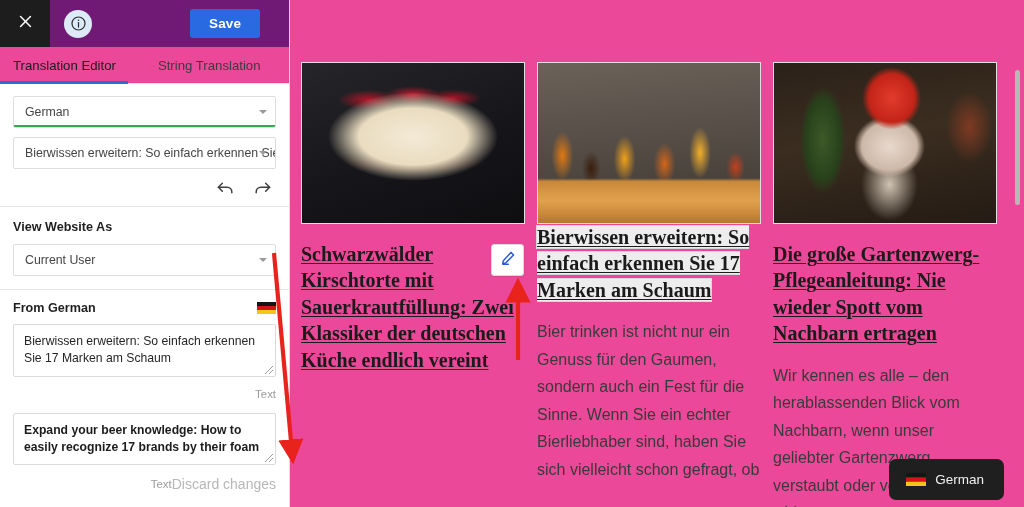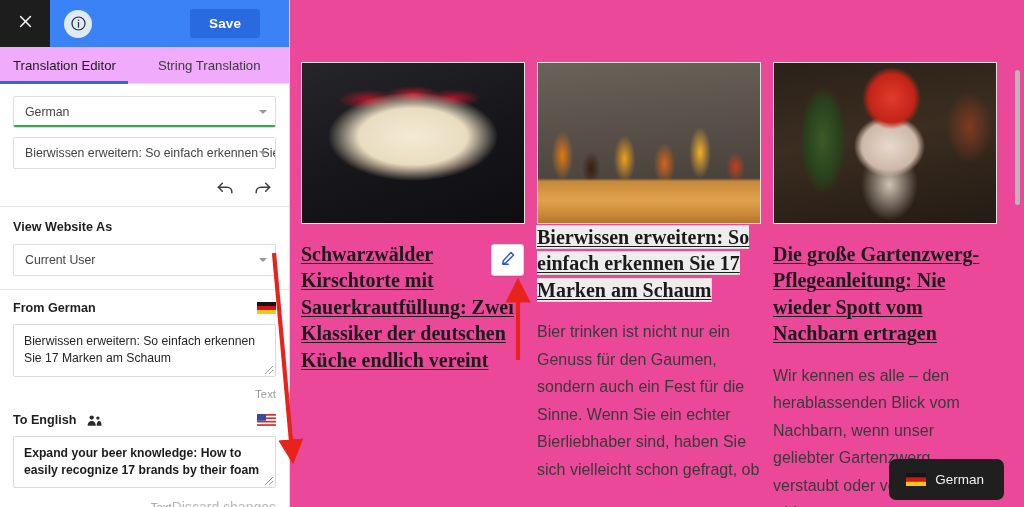--- a/index.html
+++ b/index.html
@@ -14,21 +14,21 @@
   
   .sidebar {
     width: 290px; height: 507px;
     background: #ffffff;
     border-right: 1px solid #dcdcdc;
     position: relative;
     flex: 0 0 290px;
   }
   .sb-topbar {
     height: 47px; display: flex; align-items: center;
-    background: #3b82f6;
+    background: #701a75;
     justify-content: space-between;
   }
   .close-cell {
     width: 50px; height: 47px;
     background: #1d1d1d;
     display: flex; align-items: center; justify-content: center;
     cursor: pointer;
   }
   .close-cell svg { width: 17px; height: 17px; }
   .info-cell {
@@ -48,21 +48,21 @@
     border: none; border-radius: 3px;
     font-size: 13.5px; font-weight: 600;
     padding: 7px 19px; cursor: pointer;
     font-family: "Liberation Sans", sans-serif;
     letter-spacing: .1px;
   }
 
   .tabs {
     display: flex; height: 37px; align-items: stretch;
     border-bottom: 1px solid #e3e3e3;
-    background: #f0abfc;
+    background: #ec4899;
   }
   .tab {
     font-size: 13.2px; color: #3c3c3c;
     display: flex; align-items: center;
     padding: 0 12px 0 13px;
     cursor: pointer; position: relative;
     white-space: nowrap;
   }
   .tab.active { color: #1a1a1a; font-weight: 400; }
   .tab.active::after {
@@ -350,43 +350,20 @@
               <line x1="12" y1="12" x2="12" y2="12"></line>
           </svg>
         </span>
       </div>
       <div class="meta-row">
         <span class="meta-text">Text</span>
       </div>
     </div>
 
     <div class="sect-pad" style="padding-top:13px;padding-bottom:0;">
-      <div class="label-row">
-        <div class="label-left">
-          <span class="grp-title">To English</span>
-          <span class="people-icon">
-            <svg viewBox="0 0 16 13" fill="#2b2b2b">
-              <circle cx="5" cy="3.4" r="2.3"></circle>
-                <circle cx="11.6" cy="3.9" r="1.8"></circle>
-              <path d="M0.6 12 C0.8 8.2 3 7 5 7 C7 7 9.2 8.2 9.4 12 Z"></path>
-              <path d="M10.3 12 C10.2 9.4 11.5 6.8 13 6.8 C14.5 6.8 15.6 9.2 15.5 12 Z"></path>
-            </svg>
-          </span>
-        </div>
-        <span>
-          <svg class="flag" viewBox="0 0 19 12">
-            <rect width="19" height="12" fill="#ffffff"></rect>
-            <rect width="19" height="1.7" y="0" fill="#c7332c"></rect>
-            <rect width="19" height="1.7" y="3.4" fill="#c7332c"></rect>
-            <rect width="19" height="1.7" y="6.8" fill="#c7332c"></rect>
-            <rect width="19" height="1.7" y="10.2" fill="#c7332c"></rect>
-            <rect width="9" height="6.8" fill="#3b4a9c"></rect>
-          </svg>
-        </span>
-      </div>
       <div class="ta-wrap">
         <textarea class="ta bold-txt" rows="2" style="">Expand your beer knowledge: How to easily recognize 17 brands by their foam</textarea>
         <span class="ta-grip">
           <svg viewBox="0 0 13 13" stroke="#9b9b9b" stroke-width="1">
             <line x1="12" y1="4" x2="4" y2="12"></line>
               <line x1="12" y1="8" x2="8" y2="12"></line>
           </svg>
         </span>
       </div>
       <div class="meta-row">

